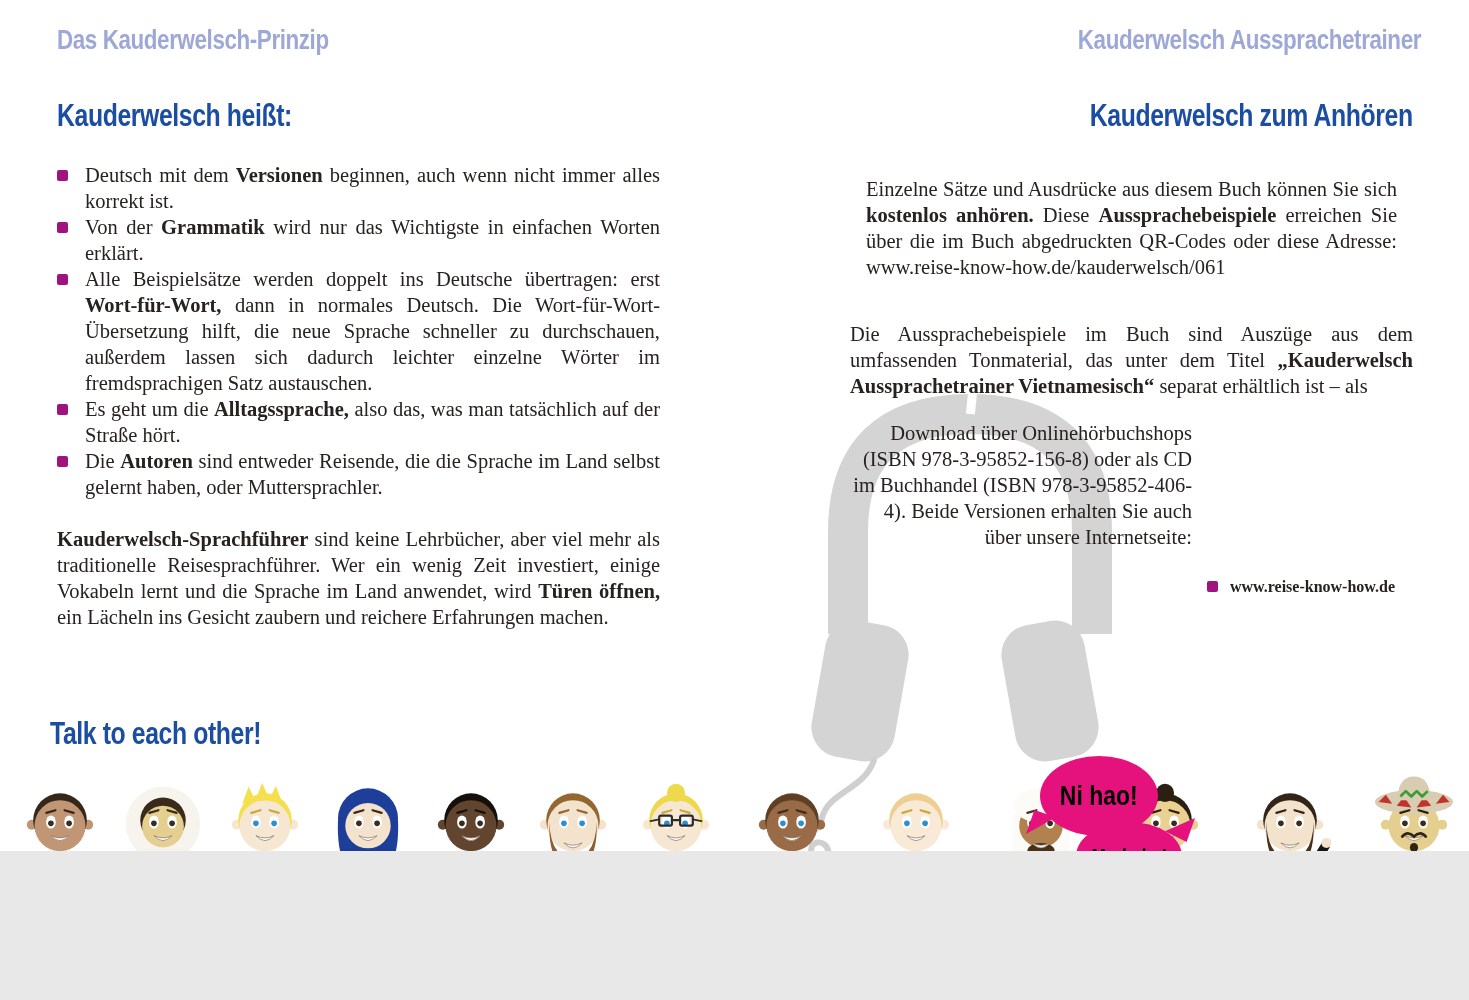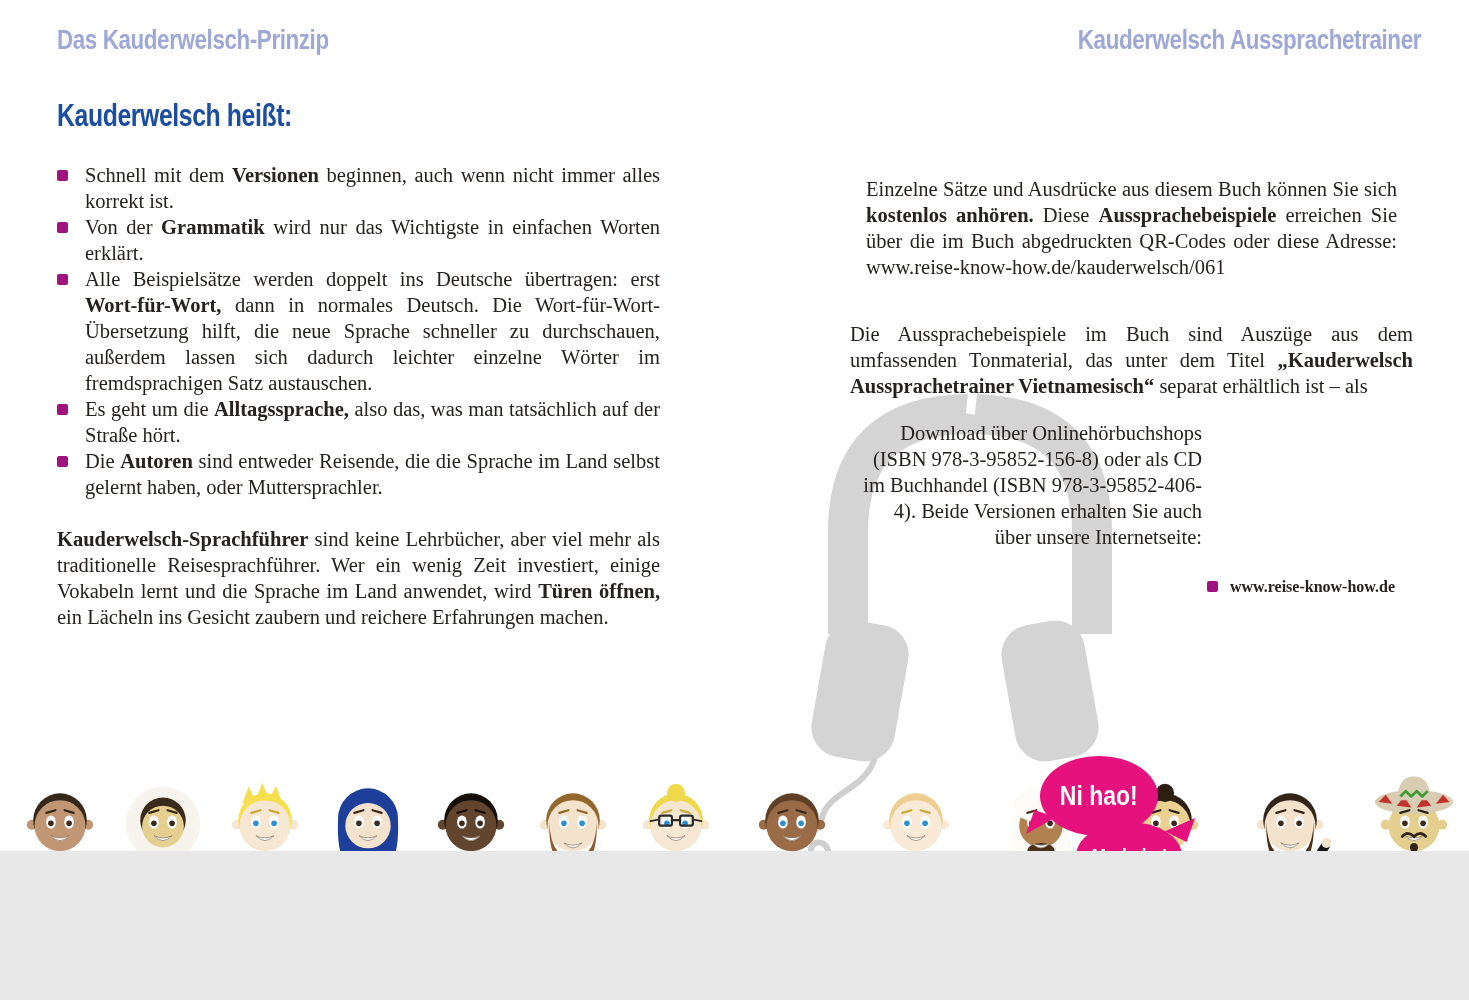--- a/index.html
+++ b/index.html
@@ -41,21 +41,21 @@
   
   #headphones{left:770px;top:372px;z-index:1;pointer-events:none;}
   
   .char-strip{display:flex;justify-content:space-between;align-items:flex-end;z-index:3;}
   #chars-left{left:10px;top:768px;width:716px;height:228px;}
   #chars-right{left:742px;top:768px;width:722px;height:228px;}
   .char{width:100px;height:228px;}
   .char svg{display:block;}
   
   .bubble{position:absolute;z-index:4;background:var(--c-pink,#e5117c);border-radius:50%;
-          display:flex;align-items:center;justify-content:center;color:#ffffff;
+          display:flex;align-items:center;justify-content:center;color:#000000;
           font-family:"Liberation Sans",sans-serif;font-weight:bold;}
   .bubble .btxt{display:inline-block;transform:scaleX(.85);white-space:nowrap;}
   .bubble .tail{position:absolute;background:var(--c-pink,#e5117c);width:30px;height:24px;}
   #bubble-nihao{left:1040px;top:756px;width:118px;height:80px;font-size:27px;}
   #bubble-nihao .tail{left:-14px;bottom:2px;clip-path:polygon(0 100%,28% 0,100% 30%);}
   #bubble-marhaba{left:1076px;top:822px;width:106px;height:68px;font-size:20px;}
   #bubble-marhaba .tail{right:-13px;top:-4px;clip-path:polygon(100% 0,0 55%,72% 100%);}
 </style>
 </head>
 <body>
@@ -66,21 +66,21 @@
     <span class="cond l">Das Kauderwelsch-Prinzip</span>
   </div>
   <div class="abs section-title" id="lp-title">
     <span class="cond l">Kauderwelsch heißt:</span>
   </div>
 
   <div class="abs body-text" id="lp-body">
     <ul id="bullet-list">
         <li>
           <span class="sq"></span>
-          <div class="btext just"><span>Schnell mit dem </span><span class="b">Versionen</span><span> beginnen, auch wenn nicht immer alles korrekt ist.</span></div>
+          <div class="btext just"><span>Deutsch mit dem </span><span class="b">Versionen</span><span> beginnen, auch wenn nicht immer alles korrekt ist.</span></div>
         </li>
         <li>
           <span class="sq"></span>
           <div class="btext just"><span>Von der </span><span class="b">Grammatik</span><span> wird nur das Wichtigste in einfachen Worten erklärt.</span></div>
         </li>
         <li>
           <span class="sq"></span>
           <div class="btext just"><span>Alle Beispielsätze werden doppelt ins Deutsche übertragen: erst </span><span class="b">Wort-für-Wort,</span><span> dann in normales Deutsch. Die Wort-für-Wort-Übersetzung hilft, die neue Sprache schneller zu durchschauen, außerdem lassen sich dadurch leichter einzelne Wörter im fremdsprachigen Satz austauschen.</span></div>
         </li>
         <li>
@@ -88,37 +88,43 @@
           <div class="btext just"><span>Es geht um die </span><span class="b">Alltagssprache,</span><span> also das, was man tatsächlich auf der Straße hört.</span></div>
         </li>
         <li>
           <span class="sq"></span>
           <div class="btext just"><span>Die </span><span class="b">Autoren</span><span> sind entweder Reisende, die die Sprache im Land selbst gelernt haben, oder Muttersprachler.</span></div>
         </li>
       </ul>
     <p id="lp-closing" class="just"><span class="b">Kauderwelsch-Sprachführer</span><span> sind keine Lehrbücher, aber viel mehr als traditionelle Reisesprachführer. Wer ein wenig Zeit investiert, einige Vokabeln lernt und die Sprache im Land anwendet, wird </span><span class="b">Türen öffnen,</span><span> ein Lächeln ins Gesicht zaubern und reichere Erfahrungen machen.</span></p>
   </div>
 
+  <div class="abs talk-title" id="talk-title">
+    <span class="cond l">Talk to each other!</span>
+  </div>
 
   <div class="abs running-head" id="rp-running">
     <span class="cond r">Kauderwelsch Aussprachetrainer</span>
+  </div>
+  <div class="abs section-title" id="rp-title">
+    <span class="cond r">Kauderwelsch zum Anhören</span>
   </div>
 
   <svg id="headphones" class="abs" width="370" height="650" viewBox="0 0 370 650">
     <path d="M78,262 V160 Q78,42 200,42 Q322,42 322,160 V262" fill="none" stroke="#d4d4d4" stroke-width="40"></path>
     <rect x="197" y="20" width="9" height="22" fill="#ffffff" transform="rotate(6 201 31)"></rect>
     <rect x="48" y="250" width="84" height="138" rx="30" fill="#d4d4d4" transform="rotate(10 90 319)"></rect>
     <rect x="238" y="250" width="84" height="138" rx="30" fill="#d4d4d4" transform="rotate(-10 280 319)"></rect>
     <path d="M104,388 C94,418 58,420 52,446 C48,466 22,462 24,482 C26,502 54,504 58,486 C61,472 48,466 42,474 C36,490 60,504 66,524 C72,544 58,560 62,582 C66,604 80,614 78,640" fill="none" stroke="#cfcfcf" stroke-width="6" stroke-linecap="round"></path>
   </svg>
 
   <div class="abs body-text" id="rp-body">
     <p id="rp-intro" class="just" style="margin:16px"><span>Einzelne Sätze und Ausdrücke aus diesem Buch können Sie sich </span><span class="b">kostenlos anhören.</span><span> Diese </span><span class="b">Aussprachebeispiele</span><span> erreichen Sie über die im Buch abgedruckten QR-Codes oder diese Adresse: www.reise-know-how.de/kauderwelsch/061</span></p>
     <p id="rp-trainer" class="just"><span>Die Aussprachebeispiele im Buch sind Auszüge aus dem umfassenden Tonmaterial, das unter dem Titel </span><span class="b">„Kauderwelsch Aussprachetrainer Vietnamesisch“</span><span> separat erhältlich ist – als</span></p>
-    <p id="rp-trainer-cont" style="margin:10px"><span>Download über Onlinehörbuchshops (ISBN 978-3-95852-156-8) oder als CD im Buchhandel (ISBN 978-3-95852-406-4). Beide Versionen erhalten Sie auch über unsere Internetseite:</span></p>
+    <p id="rp-trainer-cont" style="margin:0"><span>Download über Onlinehörbuchshops (ISBN 978-3-95852-156-8) oder als CD im Buchhandel (ISBN 978-3-95852-406-4). Beide Versionen erhalten Sie auch über unsere Internetseite:</span></p>
     <div id="rp-website">
       <span class="sq"></span>
       <span class="link-text">www.reise-know-how.de</span>
     </div>
   </div>
 
   <div class="abs char-strip" id="chars-left">
       <div class="char">
         <svg viewBox="0 0 110 240" width="100" height="228">
           <path d="M33,98 Q55,86 77,98 L87,226 L23,226 Z" fill="#c9b299"></path>

